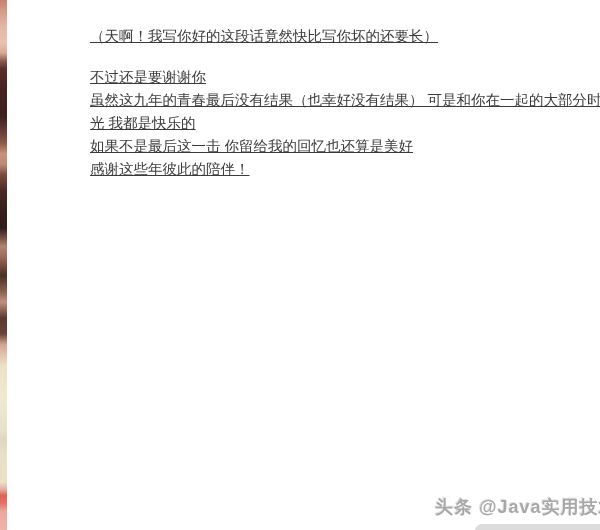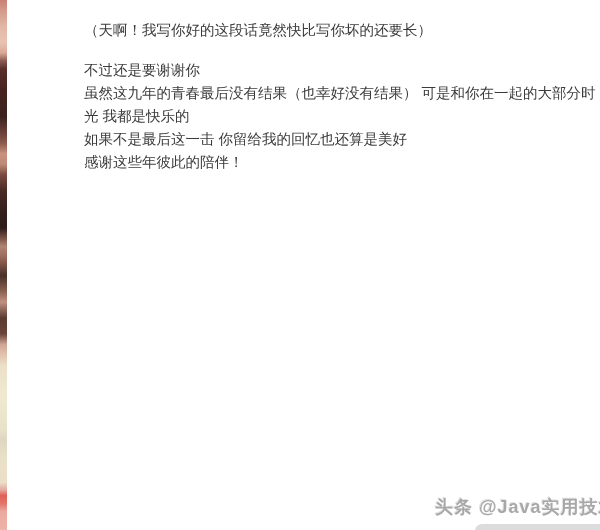--- a/index.html
+++ b/index.html
@@ -36,22 +36,23 @@
   .article {
     position: absolute;
     left: 72px;
     top: 7px;
     width: 528px;
     color: #3b3b3b;
     font-size: 14.5px;
     line-height: 23px;
   }
   .article p {
-    margin: 12px;
+    margin: 18px;
     white-space: pre;
+    text-decoration: underline;
   }
   .article p.p1 { margin-bottom: 17px; }
   .article p.p2 { margin-bottom: 25px; }
   .article p.p3 { margin-bottom: 23px; }
   .watermark {
     position: absolute;
     left: 435px;
     top: 495px;
     font-size: 18px;
     font-weight: bold;

